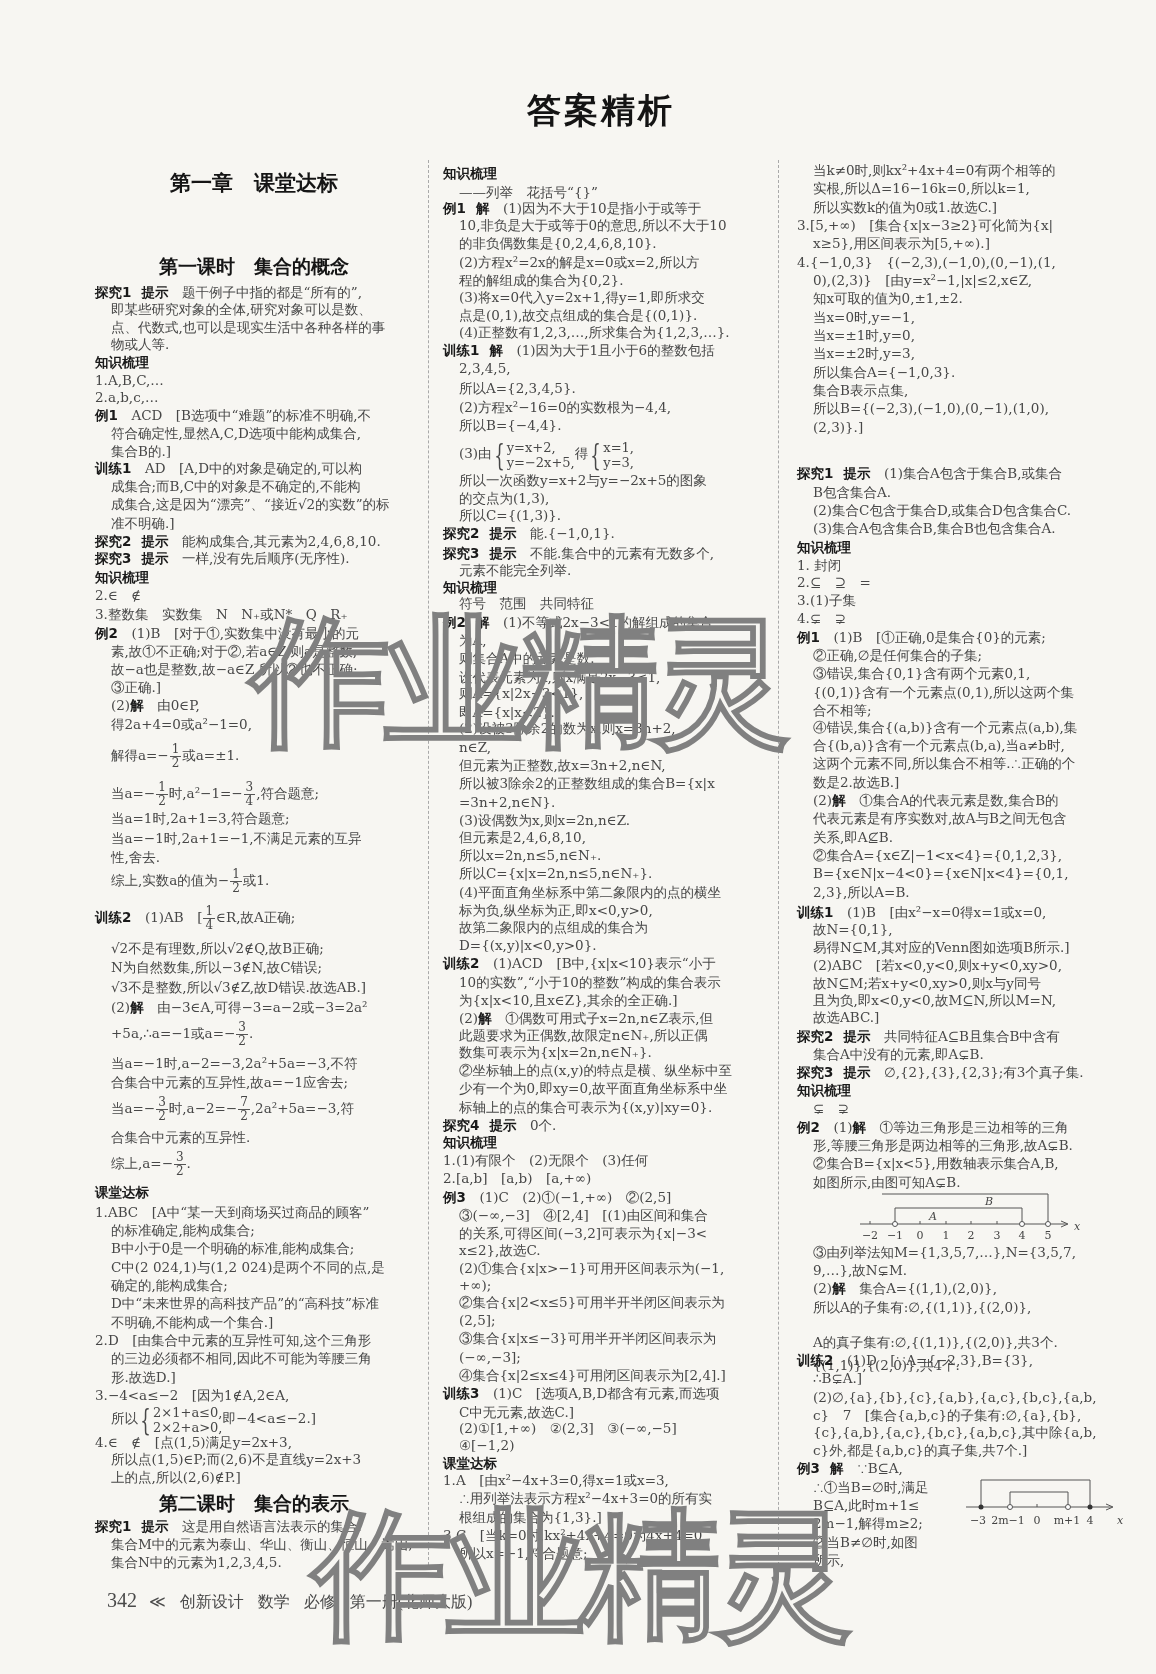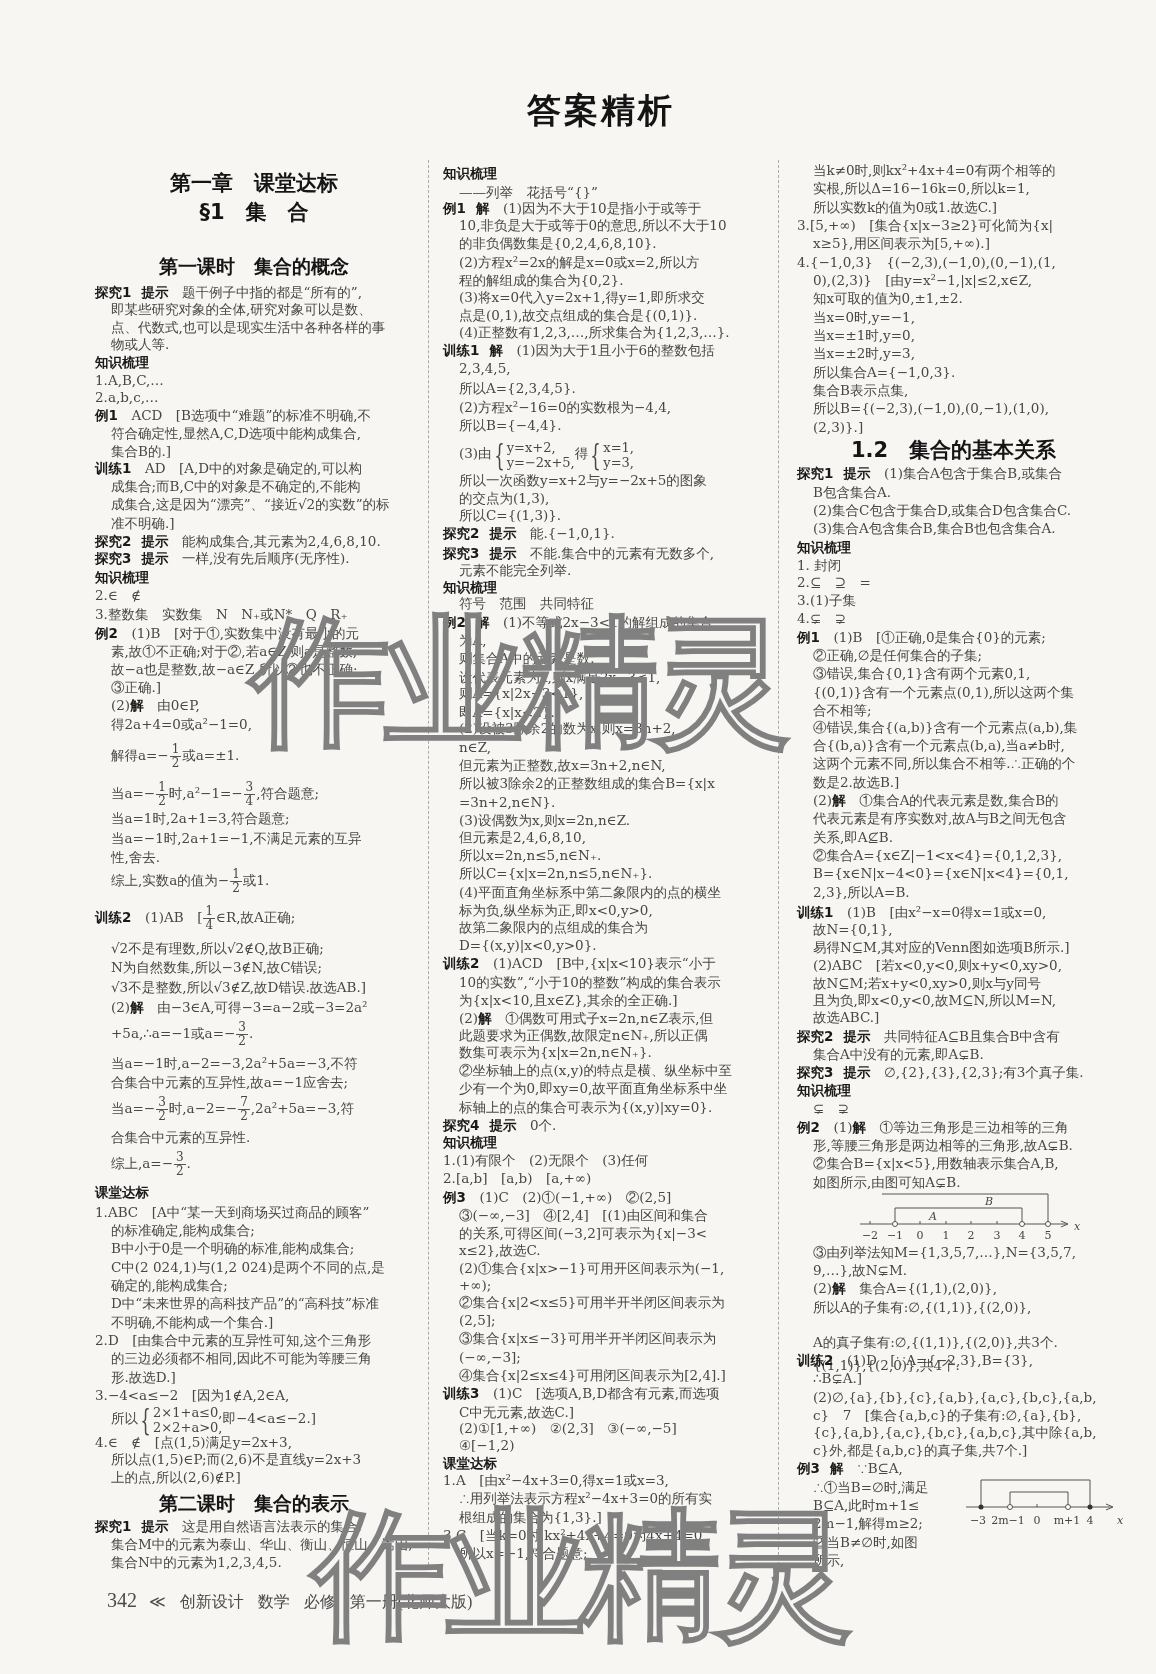--- a/index.html
+++ b/index.html
@@ -41,21 +41,20 @@
 </head>
 <body>
 
 <div class="title">答案精析</div>
 
 <div class="divider" style="left:428px"></div>
 <div class="divider" style="left:778px"></div>
 
 <div class="col" id="col-left">
   <div class="hd hd1" style="top:170px">第一章　课堂达标</div>
-  <div class="hd hd1" style="top:199px">§1　集　合</div>
   <div class="hd hd2" style="top:254px">第一课时　集合的概念</div>
 
   <div class="ln" style="top:283px"><b class="k">探究1</b><b class="h">提示</b><span>　题干例子中指的都是“所有的”,</span></div>
   <div class="ln i" style="top:300px">即某些研究对象的全体,研究对象可以是数、</div>
   <div class="ln i" style="top:318px">点、代数式,也可以是现实生活中各种各样的事</div>
   <div class="ln i" style="top:335px">物或人等.</div>
   <div class="ln kb" style="top:353px">知识梳理</div>
   <div class="ln" style="top:371px">1.A,B,C,…</div>
   <div class="ln" style="top:388px">2.a,b,c,…</div>
   <div class="ln" style="top:406px"><b class="k">例1</b><span>　ACD　[B选项中“难题”的标准不明确,不</span></div>
@@ -207,21 +206,20 @@
   <div class="ln i" style="top:271px">0),(2,3)}　[由y=x²−1,|x|≤2,x∈Z,</div>
   <div class="ln i" style="top:289px">知x可取的值为0,±1,±2.</div>
   <div class="ln i" style="top:308px">当x=0时,y=−1,</div>
   <div class="ln i" style="top:326px">当x=±1时,y=0,</div>
   <div class="ln i" style="top:344px">当x=±2时,y=3,</div>
   <div class="ln i" style="top:363px">所以集合A={−1,0,3}.</div>
   <div class="ln i" style="top:381px">集合B表示点集,</div>
   <div class="ln i" style="top:399px">所以B={(−2,3),(−1,0),(0,−1),(1,0),</div>
   <div class="ln i" style="top:418px">(2,3)}.]</div>
 
-  <div class="hd hd1" style="top:437px">1.2　集合的基本关系</div>
 
   <div class="ln" style="top:464px"><b class="k">探究1</b><b class="h">提示</b><span>　(1)集合A包含于集合B,或集合</span></div>
   <div class="ln i" style="top:483px">B包含集合A.</div>
   <div class="ln i" style="top:501px">(2)集合C包含于集合D,或集合D包含集合C.</div>
   <div class="ln i" style="top:519px">(3)集合A包含集合B,集合B也包含集合A.</div>
   <div class="ln kb" style="top:538px">知识梳理</div>
   <div class="ln" style="top:556px">1. 封闭</div>
   <div class="ln" style="top:573px">2.⊆　⊇　=</div>
   <div class="ln" style="top:591px">3.(1)子集</div>
   <div class="ln" style="top:609px">4.⊊　⊋</div>

